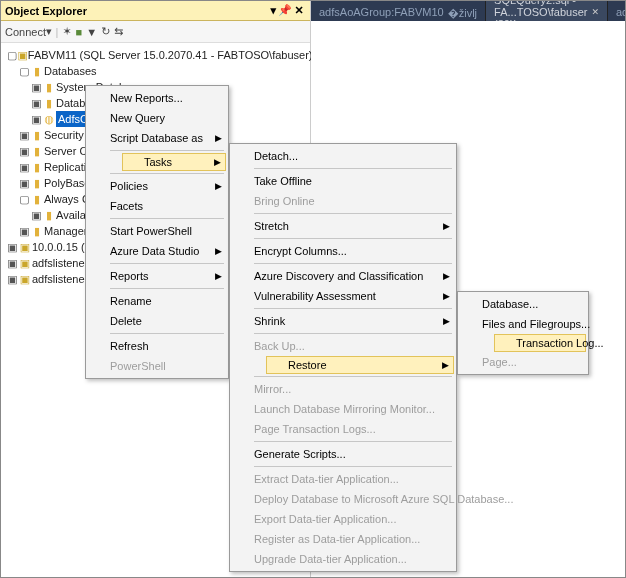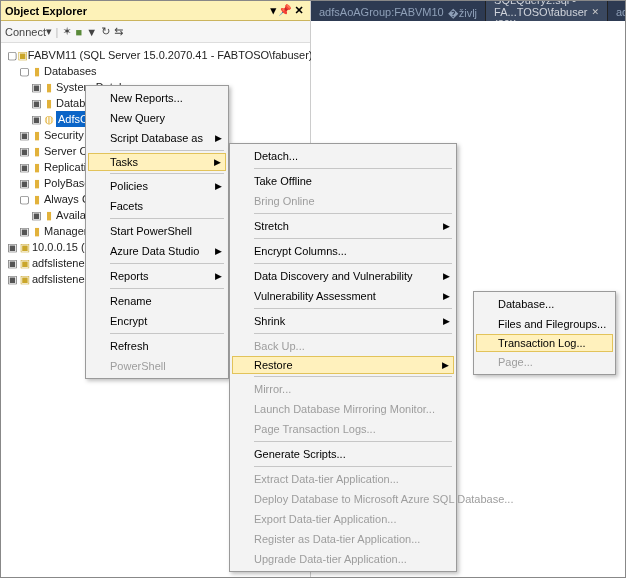--- a/index.html
+++ b/index.html
@@ -24,21 +24,21 @@
   
   .tabstrip { position: absolute; left: 310px; top: 0; right: 0; height: 20px; background: #2d3a52; display: flex; align-items: stretch; color: #d0d4db; font-size: 11px; }
   .tab { padding: 2px 8px 0 8px; display: flex; align-items: center; gap: 4px; background: #3a4860; border-right: 1px solid #222; cursor: pointer; }
   .tab.inactive { background: #2d3a52; color: #8fa0b8; }
   .tab .x { font-size: 9px; color: #c9c9c9; }
   .editor { position: absolute; left: 310px; top: 20px; right: 0; bottom: 0; background: #ffffff; }
   
   .menu { position: absolute; background: #f3f3f3; border: 1px solid #9a9a9a; box-shadow: 2px 2px 4px rgba(0,0,0,0.25); padding: 2px; font-size: 11px; }
   .menu .mi { height: 20px; display: flex; align-items: center; padding: 0 18px 0 22px; position: relative; white-space: nowrap; cursor: default; }
   .menu .mi.disabled { color: #9d9d9d; }
-  .menu .mi.hl { background: #fff1bd; border: 1px solid #e2c35a; padding: 0 17px 0 21px; height: 18px; }
+  .menu .mi.hl { background: #fff1bd; border: 1px solid #e2c35a; padding: 0 17px 0 21px; height: 18px; margin-left: 34px; }
   .menu .mi .arrow { position: absolute; right: 4px; font-size: 9px; }
   .menu hr { border: none; border-top: 1px solid #c6c6c6; margin: 2px 2px 2px 22px; }
 </style>
 </head>
 <body>
 
 <div class="oe-pane">
   <div class="oe-title">
     <span class="t">Object Explorer</span>
     <span style="margin-right:2px;">▾</span>
@@ -184,21 +184,21 @@
   <hr>
   <div class="mi">
       <span>Reports</span>
       <span class="arrow">▶</span>
     </div>
   <hr>
   <div class="mi">
       <span>Rename</span>
     </div>
   <div class="mi">
-      <span>Encrypt</span>
+      <span>Delete</span>
     </div>
   <hr>
   <div class="mi">
       <span>Refresh</span>
     </div>
   <div class="mi disabled">
       <span>PowerShell</span>
     </div>
 </div>
 
@@ -217,21 +217,21 @@
   <div class="mi">
       <span>Stretch</span>
       <span class="arrow">▶</span>
     </div>
   <hr>
   <div class="mi">
       <span>Encrypt Columns...</span>
     </div>
   <hr>
   <div class="mi">
-      <span>Data Discovery and Vulnerability</span>
+      <span>Azure Discovery and Classification</span>
       <span class="arrow">▶</span>
     </div>
   <div class="mi">
       <span>Vulnerability Assessment</span>
       <span class="arrow">▶</span>
     </div>
   <hr>
   <div class="mi">
       <span>Shrink</span>
       <span class="arrow">▶</span>
@@ -270,21 +270,21 @@
     </div>
   <div class="mi disabled">
       <span>Register as Data-tier Application...</span>
     </div>
   <div class="mi disabled">
       <span>Upgrade Data-tier Application...</span>
     </div>
 
 </div>
 
-<div class="menu" style="left:472px; top:290px; width:143px;">
+<div class="menu" style="left:456px; top:290px; width:132px;">
   <div class="mi">
       <span>Database...</span>
     </div>
   <div class="mi">
       <span>Files and Filegroups...</span>
     </div>
   <div class="mi hl">
       <span>Transaction Log...</span>
     </div>
   <div class="mi disabled">

